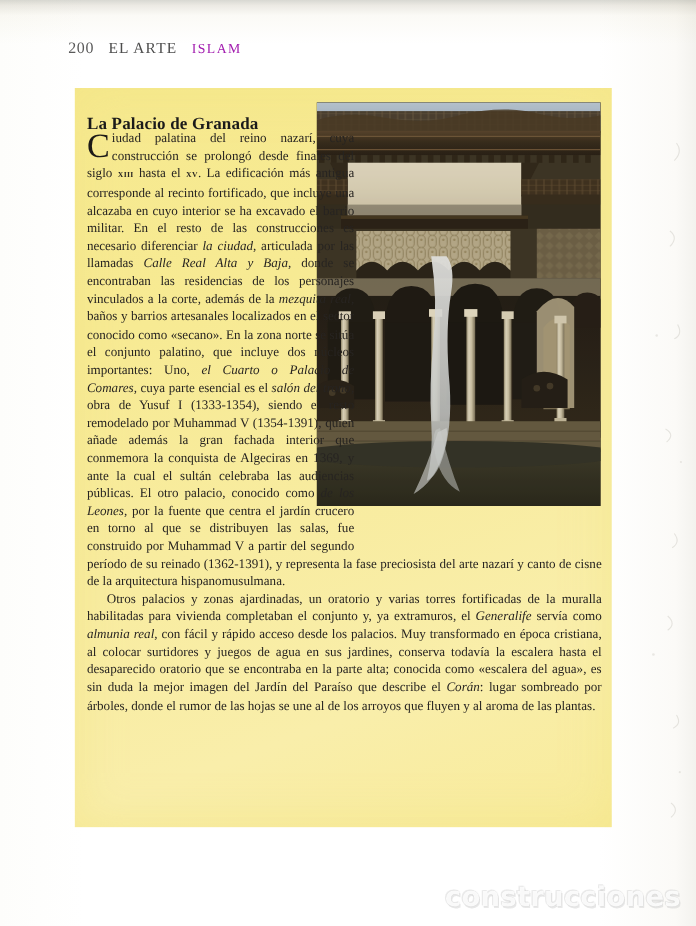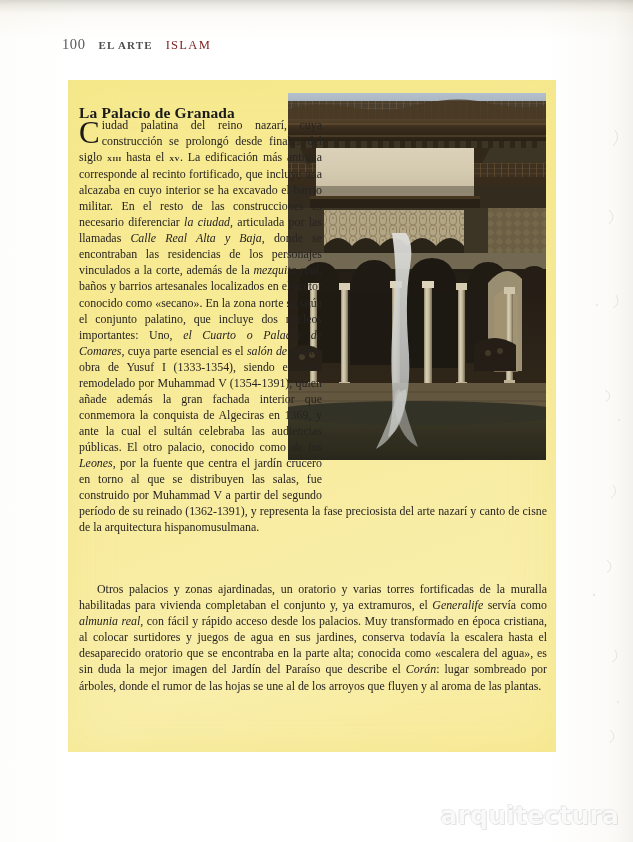--- a/index.html
+++ b/index.html
@@ -43,31 +43,30 @@
     gap: 13px;
     color: #4a4a4a;
     white-space: nowrap;
   }
   #folio {
     font-size: 14.5px;
     letter-spacing: .6px;
     color: #5a5a5a;
   }
   .smallcaps-a {
-    font-size: 11px;
+    font-size: 14px;
     letter-spacing: 1.1px;
     text-transform: uppercase;
     color: #4d4d4d;
-    font-weight: bold;
   }
   .smallcaps-b {
     font-size: 12.5px;
     letter-spacing: 1.3px;
     text-transform: uppercase;
-    color: #7f1d1d;
+    color: #a21caf;
   }
 
   
   #tint-box {
     position: absolute;
     left: 68px;
     top: 80px;
     width: 488px;
     height: 672px;
     background: linear-gradient(160deg, #f6e98e 0%, #f7ea93 28%, #f8ecA0 55%, #f9eeaa 78%, #f8eb9a 100%);
@@ -93,21 +92,21 @@
     top: 117px;
     width: 468px;
     font-size: 11.9px;
     line-height: 16.05px;
     color: #272421;
     text-align: justify;
     text-justify: inter-word;
     hyphens: none;
   }
   #body-text p { margin: 0; }
-  #body-text p + p { text-indent: 18px; margin-top: 46px; }
+  #body-text p + p { text-indent: 18px; }
 
   
   #photo-float {
     float: right;
     width: 213px;
     height: 372px;
     shape-outside: inset(0);
     margin: -4px 0 4px 12px;
   }
 
@@ -172,21 +171,21 @@
   </g>
   <g fill="#d5d3cc">
     <circle cx="12" cy="215" r="1.1"></circle>
     <circle cx="34" cy="330" r="1"></circle>
     <circle cx="9" cy="505" r="1.2"></circle>
     <circle cx="33" cy="612" r="1"></circle>
   </g>
 </svg>
 
 <header id="running-head">
-  <span id="folio">100</span>
+  <span id="folio">200</span>
   <span class="smallcaps-a">El Arte</span>
   <span class="smallcaps-b">Islam</span>
 </header>
 
 <div id="tint-box"></div>
 
 <h1 id="article-title">La Palacio de Granada</h1>
 
 <div id="photo">
   <svg viewBox="0 0 258 367" preserveAspectRatio="none" role="img">
@@ -374,13 +373,13 @@
 </div>
 
 <div id="body-text">
   <div id="photo-float"></div>
 
   <p><span class="dropcap">C</span><span>iudad palatina del reino nazarí, cuya construcción se prolongó desde finales del siglo </span><span class="sc">xiii</span><span> hasta el </span><span class="sc">xv</span><span>. La edificación más antigua corresponde al recinto fortificado, que incluye una alcazaba en cuyo interior se ha excavado el barrio militar. En el resto de las construcciones es necesario diferenciar </span><em>la ciudad</em><span>, articulada por las llamadas </span><em>Calle Real Alta y Baja</em><span>, donde se encontraban las residencias de los personajes vinculados a la corte, además de la </span><em>mezquita real</em><span>, baños y barrios artesanales localizados en el sector conocido como «secano». En la zona norte se sitúa el conjunto palatino, que incluye dos núcleos importantes: Uno, </span><em>el Cuarto o Palacio de Comares</em><span>, cuya parte esencial es el </span><em>salón del trono</em><span>, obra de Yusuf I (1333-1354), siendo el resto remodelado por Muhammad V (1354-1391), quien añade además la gran fachada interior que conmemora la conquista de Algeciras en 1369, y ante la cual el sultán celebraba las audiencias públicas. El otro palacio, conocido como </span><em>de los Leones</em><span>, por la fuente que centra el jardín crucero en torno al que se distribuyen las salas, fue construido por Muhammad V a partir del segundo período de su reinado (1362-1391), y representa la fase preciosista del arte nazarí y canto de cisne de la arquitectura hispanomusulmana.</span></p>
 
   <p><span>Otros palacios y zonas ajardinadas, un oratorio y varias torres fortificadas de la muralla habilitadas para vivienda completaban el conjunto y, ya extramuros, el </span><em>Generalife</em><span> servía como </span><em>almunia real</em><span>, con fácil y rápido acceso desde los palacios. Muy transformado en época cristiana, al colocar surtidores y juegos de agua en sus jardines, conserva todavía la escalera hasta el desaparecido oratorio que se encontraba en la parte alta; conocida como «escalera del agua», es sin duda la mejor imagen del Jardín del Paraíso que describe el </span><em>Corán</em><span>: lugar sombreado por árboles, donde el rumor de las hojas se une al de los arroyos que fluyen y al aroma de las plantas.</span></p>
 </div>
 
-<div id="watermark">arquitectura</div>
+<div id="watermark">construcciones</div>
 
 </body></html>

